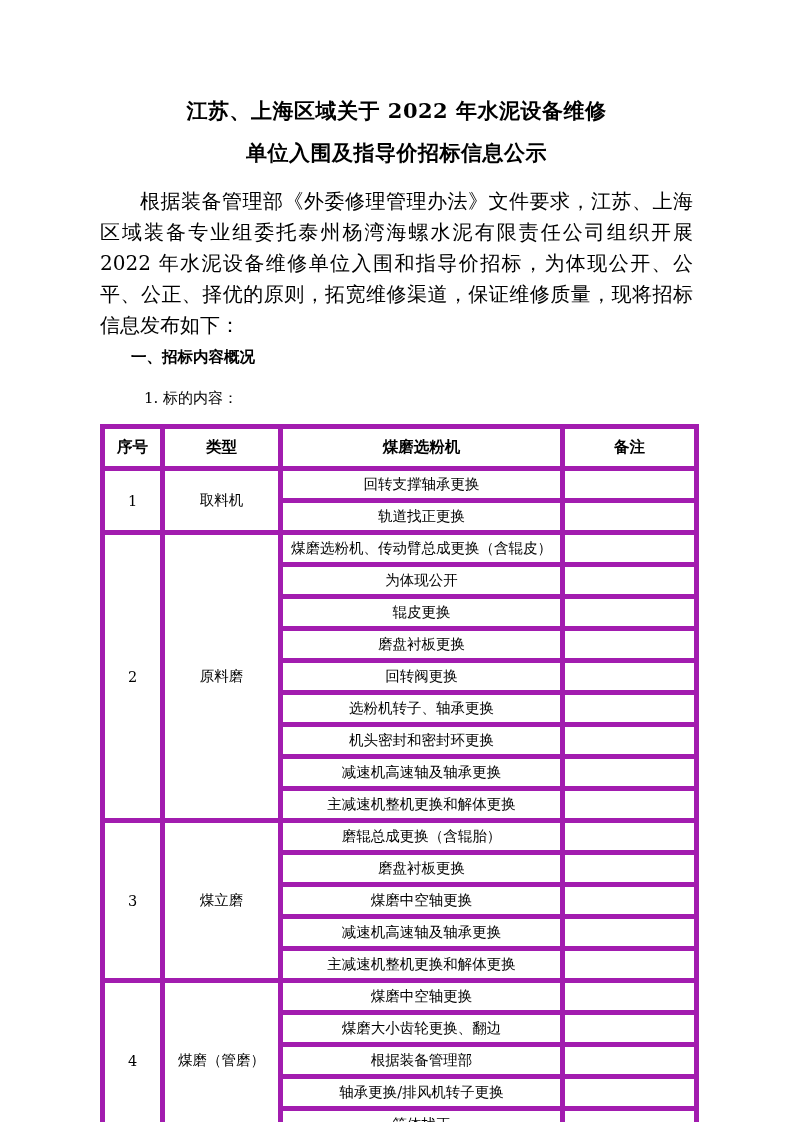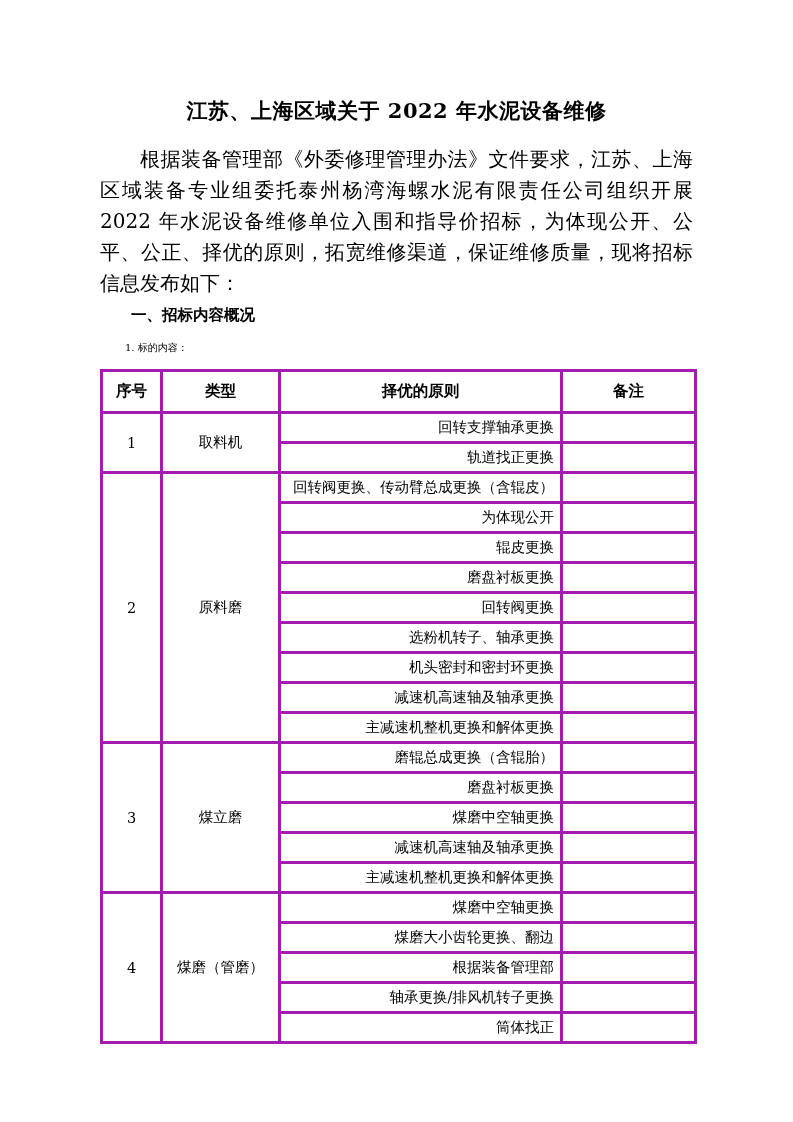--- a/index.html
+++ b/index.html
@@ -45,111 +45,112 @@
   .section-heading {
     font-family: "DejaVu Serif", "Liberation Serif", serif;
     font-size: 15.5px;
     font-weight: bold;
     line-height: 31px;
     margin: 0 0 0 0;
     text-indent: 2em;
   }
   .sub-heading {
     font-family: "DejaVu Serif", "Liberation Serif", serif;
-    font-size: 10px;
+    font-size: 15px;
     line-height: 30px;
-    margin: 3px;
+    margin: 11px;
     text-indent: 2.2em;
   }
   table.bid-table {
     border-collapse: collapse;
     width: 100%;
     margin-top: 6px;
     table-layout: fixed;
   }
   table.bid-table th,
   table.bid-table td {
-    border: 3px solid #a21caf;
+    border: 5px solid #a21caf;
     font-family: "DejaVu Serif", "Liberation Serif", serif;
     font-size: 14.5px;
     padding: 4px 6px;
     height: 28px;
     box-sizing: border-box;
   }
   table.bid-table th {
     text-align: center;
     font-weight: bold;
     font-size: 15.5px;
     height: 42px;
   }
   td.col-no, td.col-type {
     text-align: center;
     vertical-align: middle;
   }
   td.col-item {
-    text-align: right;
+    text-align: center;
     vertical-align: middle;
     padding-left: 9px;
     margin-left: 36px;
   }
   td.col-remark {
     text-align: center;
   }
   col.c-no { width: 60px; }
   col.c-type { width: 118px; }
   col.c-item { width: 282px; }
   col.c-remark { width: 134px; }
 </style>
 </head>
 <body>
 
 <div class="page">
 
   <div class="doc-title">
     <span class="line">江苏、上海区域关于 2022 年水泥设备维修</span>
+    <span class="line">单位入围及指导价招标信息公示</span>
   </div>
 
   <p class="body-para">根据装备管理部《外委修理管理办法》文件要求，江苏、上海区域装备专业组委托泰州杨湾海螺水泥有限责任公司组织开展 2022 年水泥设备维修单位入围和指导价招标，为体现公开、公平、公正、择优的原则，拓宽维修渠道，保证维修质量，现将招标信息发布如下：</p>
 
   <p class="section-heading">一、招标内容概况</p>
 
   <p class="sub-heading">1. 标的内容：</p>
 
   <table class="bid-table">
     <colgroup>
       <col class="c-no">
       <col class="c-type">
       <col class="c-item">
       <col class="c-remark">
     </colgroup>
     <thead>
       <tr>
         <th>序号</th>
         <th>类型</th>
-        <th>择优的原则</th>
+        <th>煤磨选粉机</th>
         <th>备注</th>
       </tr>
     </thead>
     <tbody>
 
       <tr>
         <td class="col-no" rowspan="2">1</td>
         <td class="col-type" rowspan="2">取料机</td>
         <td class="col-item">回转支撑轴承更换</td>
         <td class="col-remark"></td>
       </tr>
       <tr>
         <td class="col-item">轨道找正更换</td>
         <td class="col-remark"></td>
       </tr>
 
       <tr>
         <td class="col-no" rowspan="9">2</td>
         <td class="col-type" rowspan="9">原料磨</td>
-        <td class="col-item">回转阀更换、传动臂总成更换（含辊皮）</td>
+        <td class="col-item">煤磨选粉机、传动臂总成更换（含辊皮）</td>
         <td class="col-remark"></td>
       </tr>
       <tr>
         <td class="col-item">为体现公开</td>
         <td class="col-remark"></td>
       </tr>
       <tr>
         <td class="col-item">辊皮更换</td>
         <td class="col-remark"></td>
       </tr>

